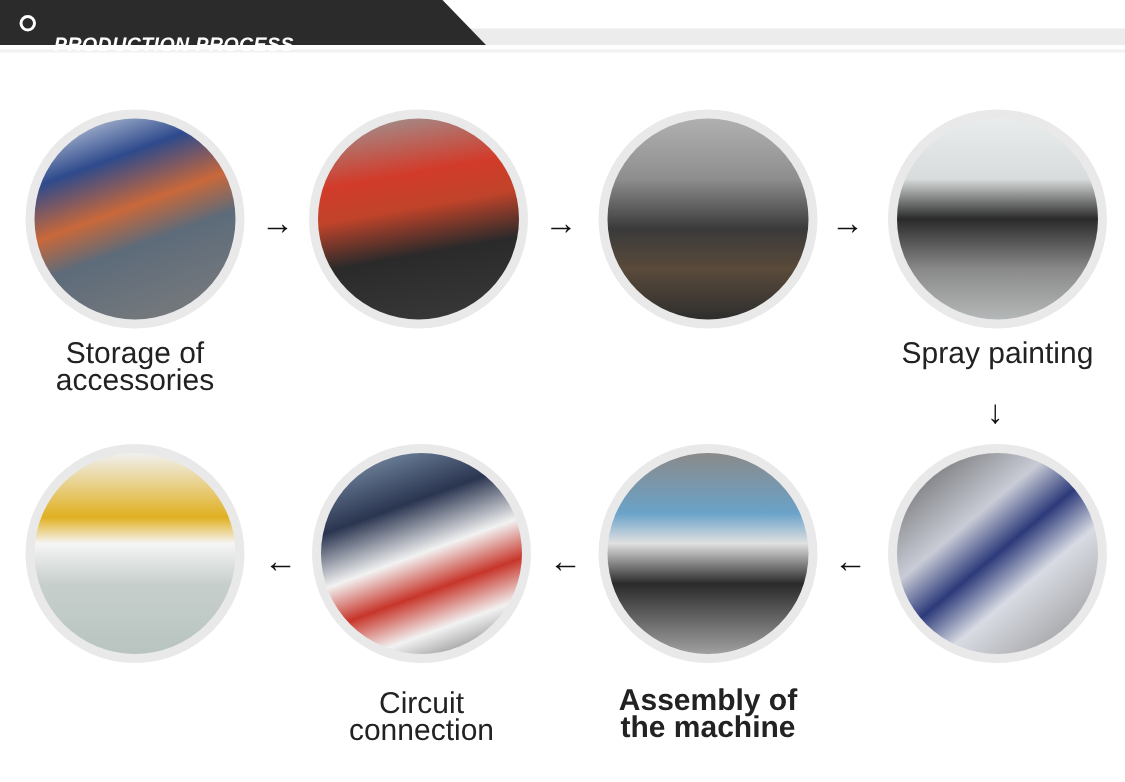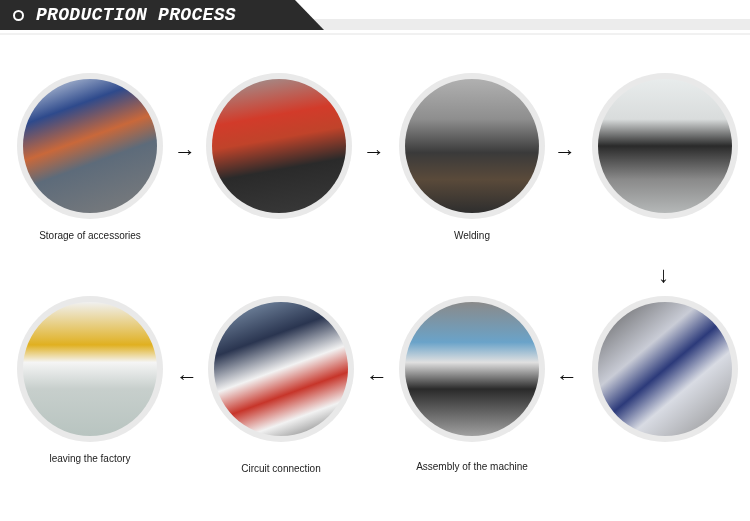--- a/index.html
+++ b/index.html
@@ -2,25 +2,25 @@
 <html><head>
 <meta charset="utf-8">
 <style>
   html,body{margin:0;padding:0;background:#fff;}
   body{width:750px;height:521px;position:relative;overflow:hidden;font-family:"Liberation Sans",sans-serif;}
   .hdr-gray{position:absolute;left:300px;top:19px;width:450px;height:11px;background:#ececec;}
   .hdr-line{position:absolute;left:0;top:33px;width:750px;height:2px;background:#f1f1f1;}
   .hdr-bar{position:absolute;left:0;top:0;width:324px;height:30px;background:#2b2b2b;
     clip-path:polygon(0 0,295px 0,324px 30px,0 30px);}
   .hdr-dot{position:absolute;left:13px;top:10px;width:7px;height:7px;border:2px solid #fff;border-radius:50%;}
-  .hdr-title{position:absolute;left:36px;top:5px;color:#fff;font-weight:bold;font-style:italic;font-size:18px;letter-spacing:0.3px;font-family:Liberation Mono, monospace;}
+  .hdr-title{position:absolute;left:36px;top:22px;color:#fff;font-weight:bold;font-style:italic;font-size:13px;letter-spacing:0.3px;}
   .step{position:absolute;width:150px;text-align:center;}
   .circle{width:146px;height:146px;border-radius:50%;background:#e9e9e9;margin:0 auto;position:relative;}
   .photo{position:absolute;left:6px;top:6px;width:134px;height:134px;border-radius:50%;overflow:hidden;}
-  .label{font-size:10px;color:#222;margin-top:8px;line-height:18px;}
+  .label{font-size:20px;color:#222;margin-top:8px;line-height:18px;}
   .arrow{position:absolute;font-size:22px;color:#111;line-height:22px;}
 </style>
 </head>
 <body>
 
 <div class="hdr-gray"></div>
 <div class="hdr-line"></div>
 <div class="hdr-bar"></div>
 <div class="hdr-dot"></div>
 <div class="hdr-title">PRODUCTION PROCESS</div>
@@ -37,55 +37,54 @@
   <div class="circle">
     <div class="photo" style="background:linear-gradient(170deg,#9a9a9a 0%,#d23b2a 30%,#c0432a 45%,#2a2a2a 65%,#3a3a3a 100%);"></div>
   </div>
 </div>
 <div class="arrow" style="left:363px;top:138px;">→</div>
 
 <div class="step" style="left:397px;top:73px;">
   <div class="circle">
     <div class="photo" style="background:linear-gradient(180deg,#b0b0b0 0%,#8e8e8e 30%,#3a3a3a 55%,#5a4a3a 75%,#2e2e2e 100%);"></div>
   </div>
-  <div class="label">Welding</div>
 </div>
 <div class="arrow" style="left:554px;top:138px;">→</div>
 
 <div class="step" style="left:590px;top:73px;">
   <div class="circle">
     <div class="photo" style="background:linear-gradient(180deg,#e8ecec 0%,#d9dcdc 30%,#2a2a2a 50%,#8a8a8a 75%,#b5b8b8 100%);"></div>
   </div>
+  <div class="label">Spray painting</div>
 </div>
 
 <div class="arrow" style="left:658px;top:264px;">↓</div>
 
 <div class="step" style="left:15px;top:296px;">
   <div class="circle">
     <div class="photo" style="background:linear-gradient(180deg,#f0f0f0 0%,#e0b020 32%,#f5f5f5 45%,#c7cfcc 65%,#b8c4c0 100%);"></div>
   </div>
   <div class="label">
-    <div>leaving the factory</div>
   </div>
 </div>
 <div class="arrow" style="left:176px;top:363px;">←</div>
 
 <div class="step" style="left:206px;top:296px;">
   <div class="circle">
     <div class="photo" style="background:linear-gradient(160deg,#8aa0b8 0%,#2a3550 30%,#f2f2f2 50%,#c7352a 65%,#f2f2f2 80%,#5a5a5a 100%);"></div>
   </div>
   <div class="label" style="margin-top:18px;">Circuit connection</div>
 </div>
 <div class="arrow" style="left:366px;top:363px;">←</div>
 
 <div class="step" style="left:397px;top:296px;">
   <div class="circle">
     <div class="photo" style="background:linear-gradient(180deg,#8a8a8a 0%,#6aa3c9 30%,#e0e0e0 45%,#2a2a2a 65%,#a0a0a0 100%);"></div>
   </div>
-  <div class="label" style="margin-top:16px;">Assembly of the machine</div>
+  <div class="label" style="margin-top:16px;font-weight:bold;">Assembly of the machine</div>
 </div>
 <div class="arrow" style="left:556px;top:363px;">←</div>
 
 <div class="step" style="left:590px;top:296px;">
   <div class="circle">
     <div class="photo" style="background:linear-gradient(140deg,#5a5a5a 0%,#c9ccd6 35%,#2c3a7a 50%,#d8dbe3 65%,#8e8e8e 100%);"></div>
   </div>
 </div>
 
 </body></html>

